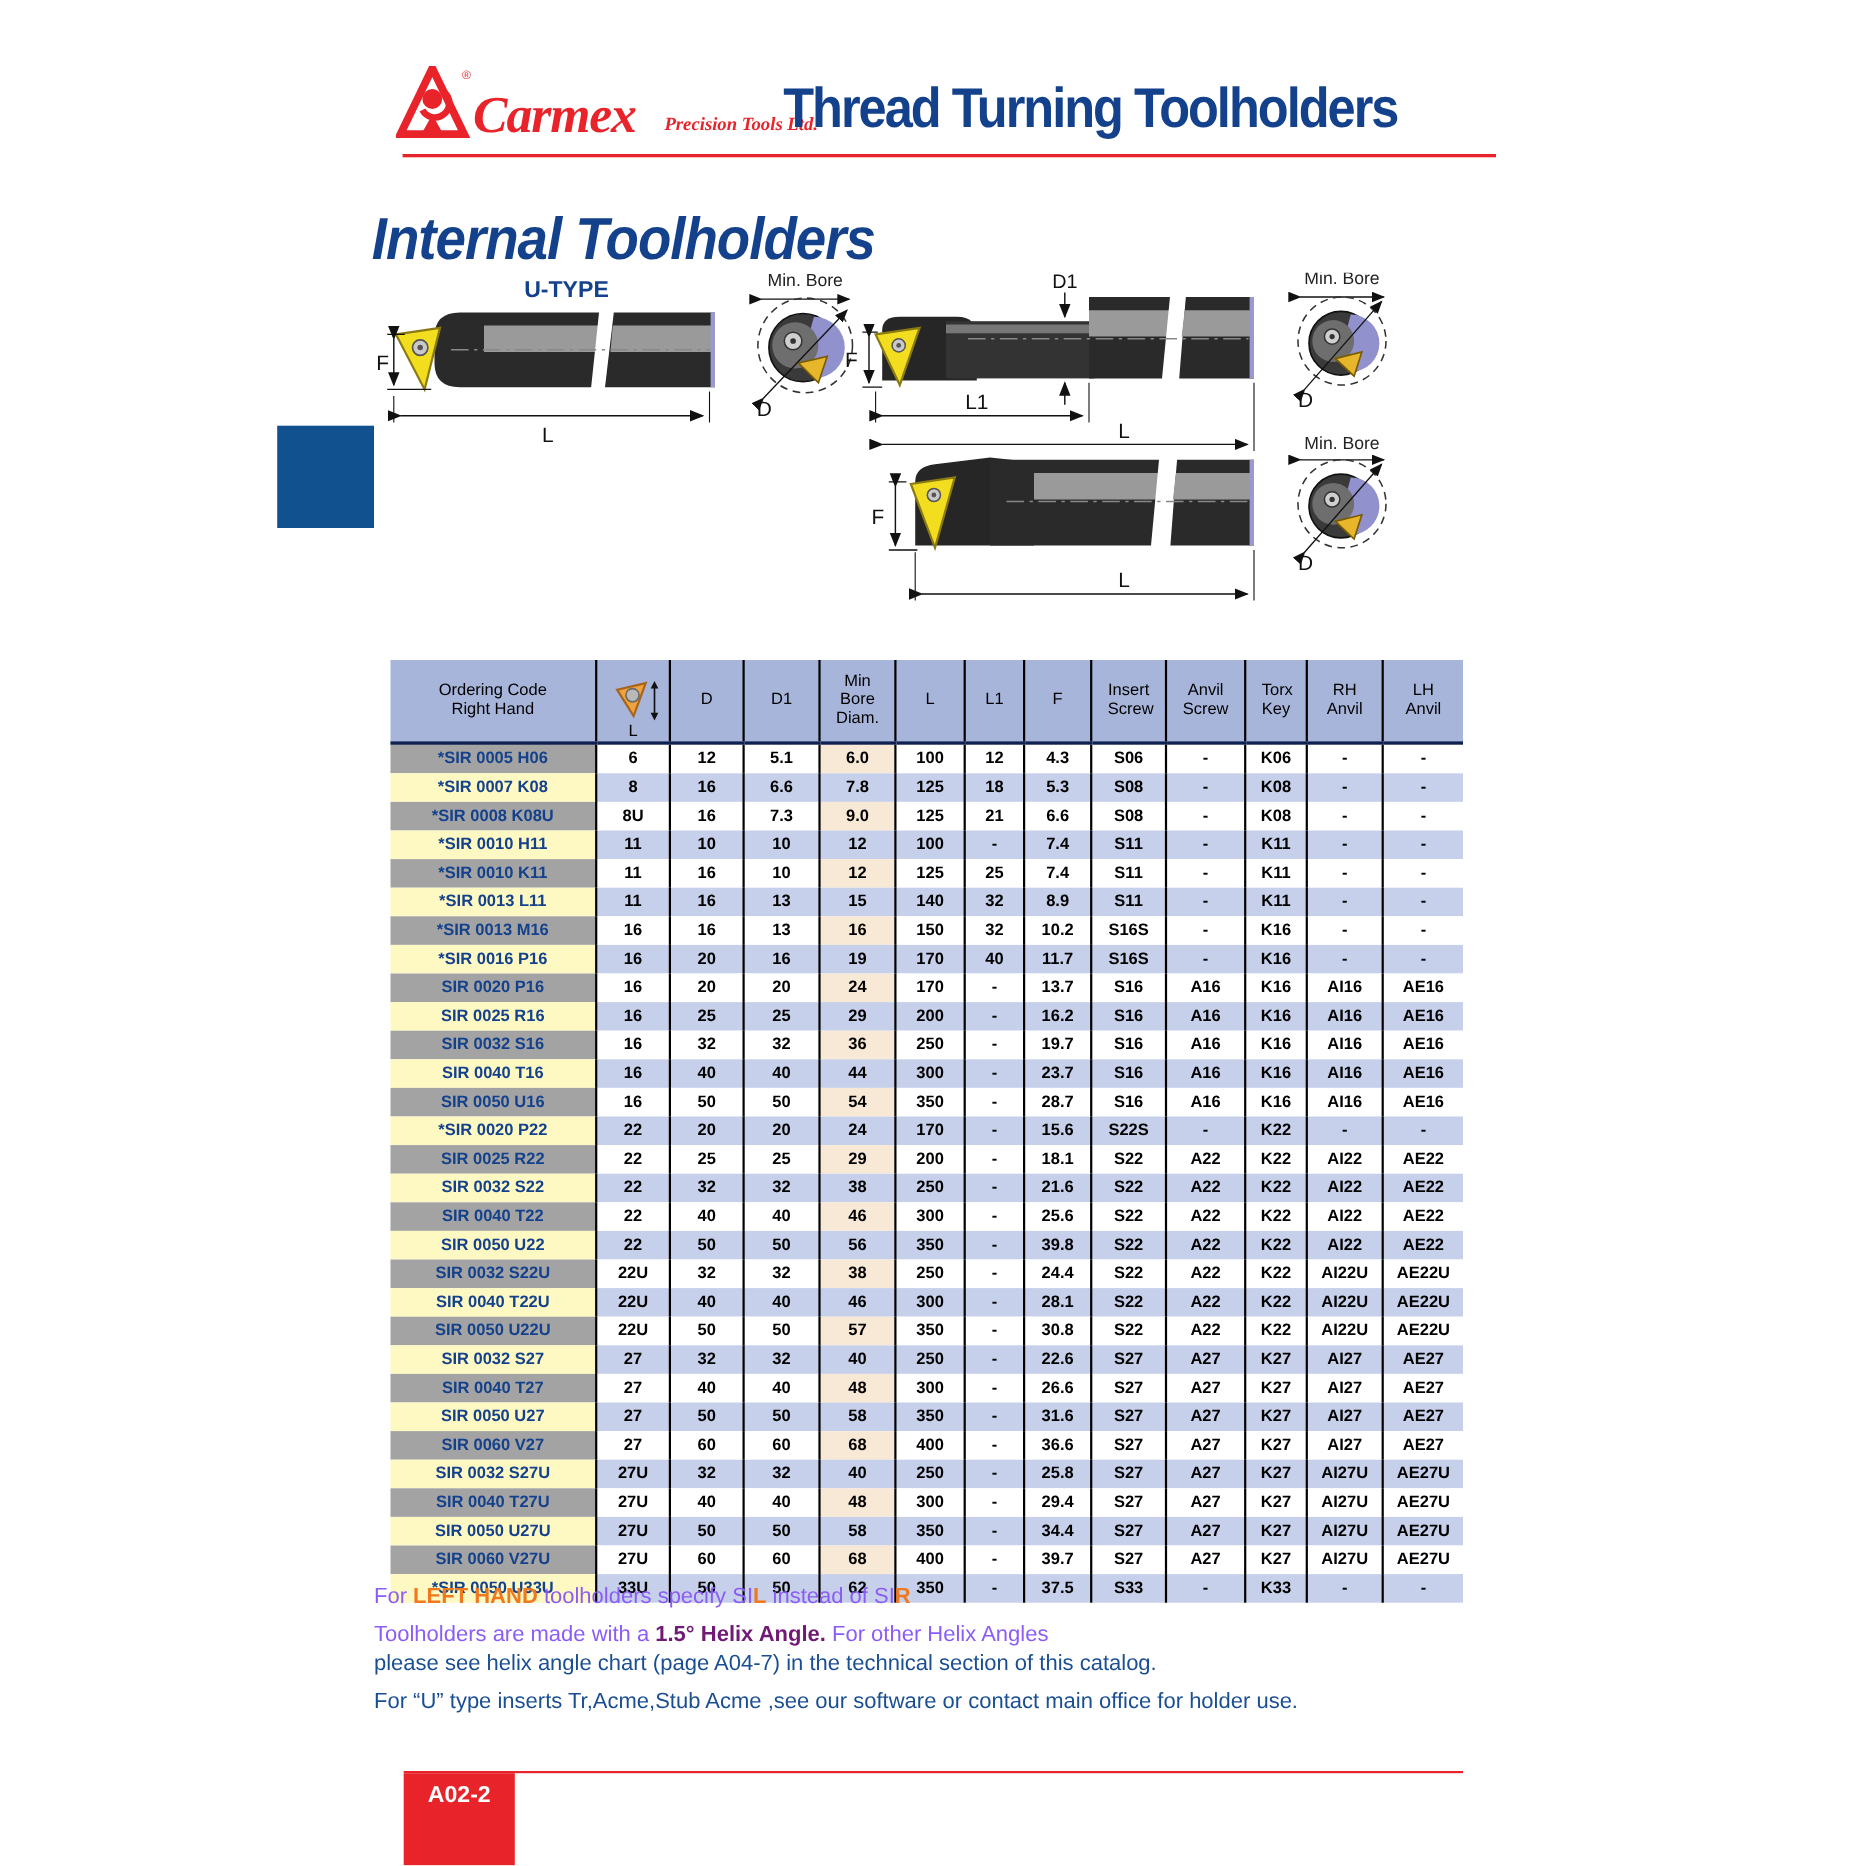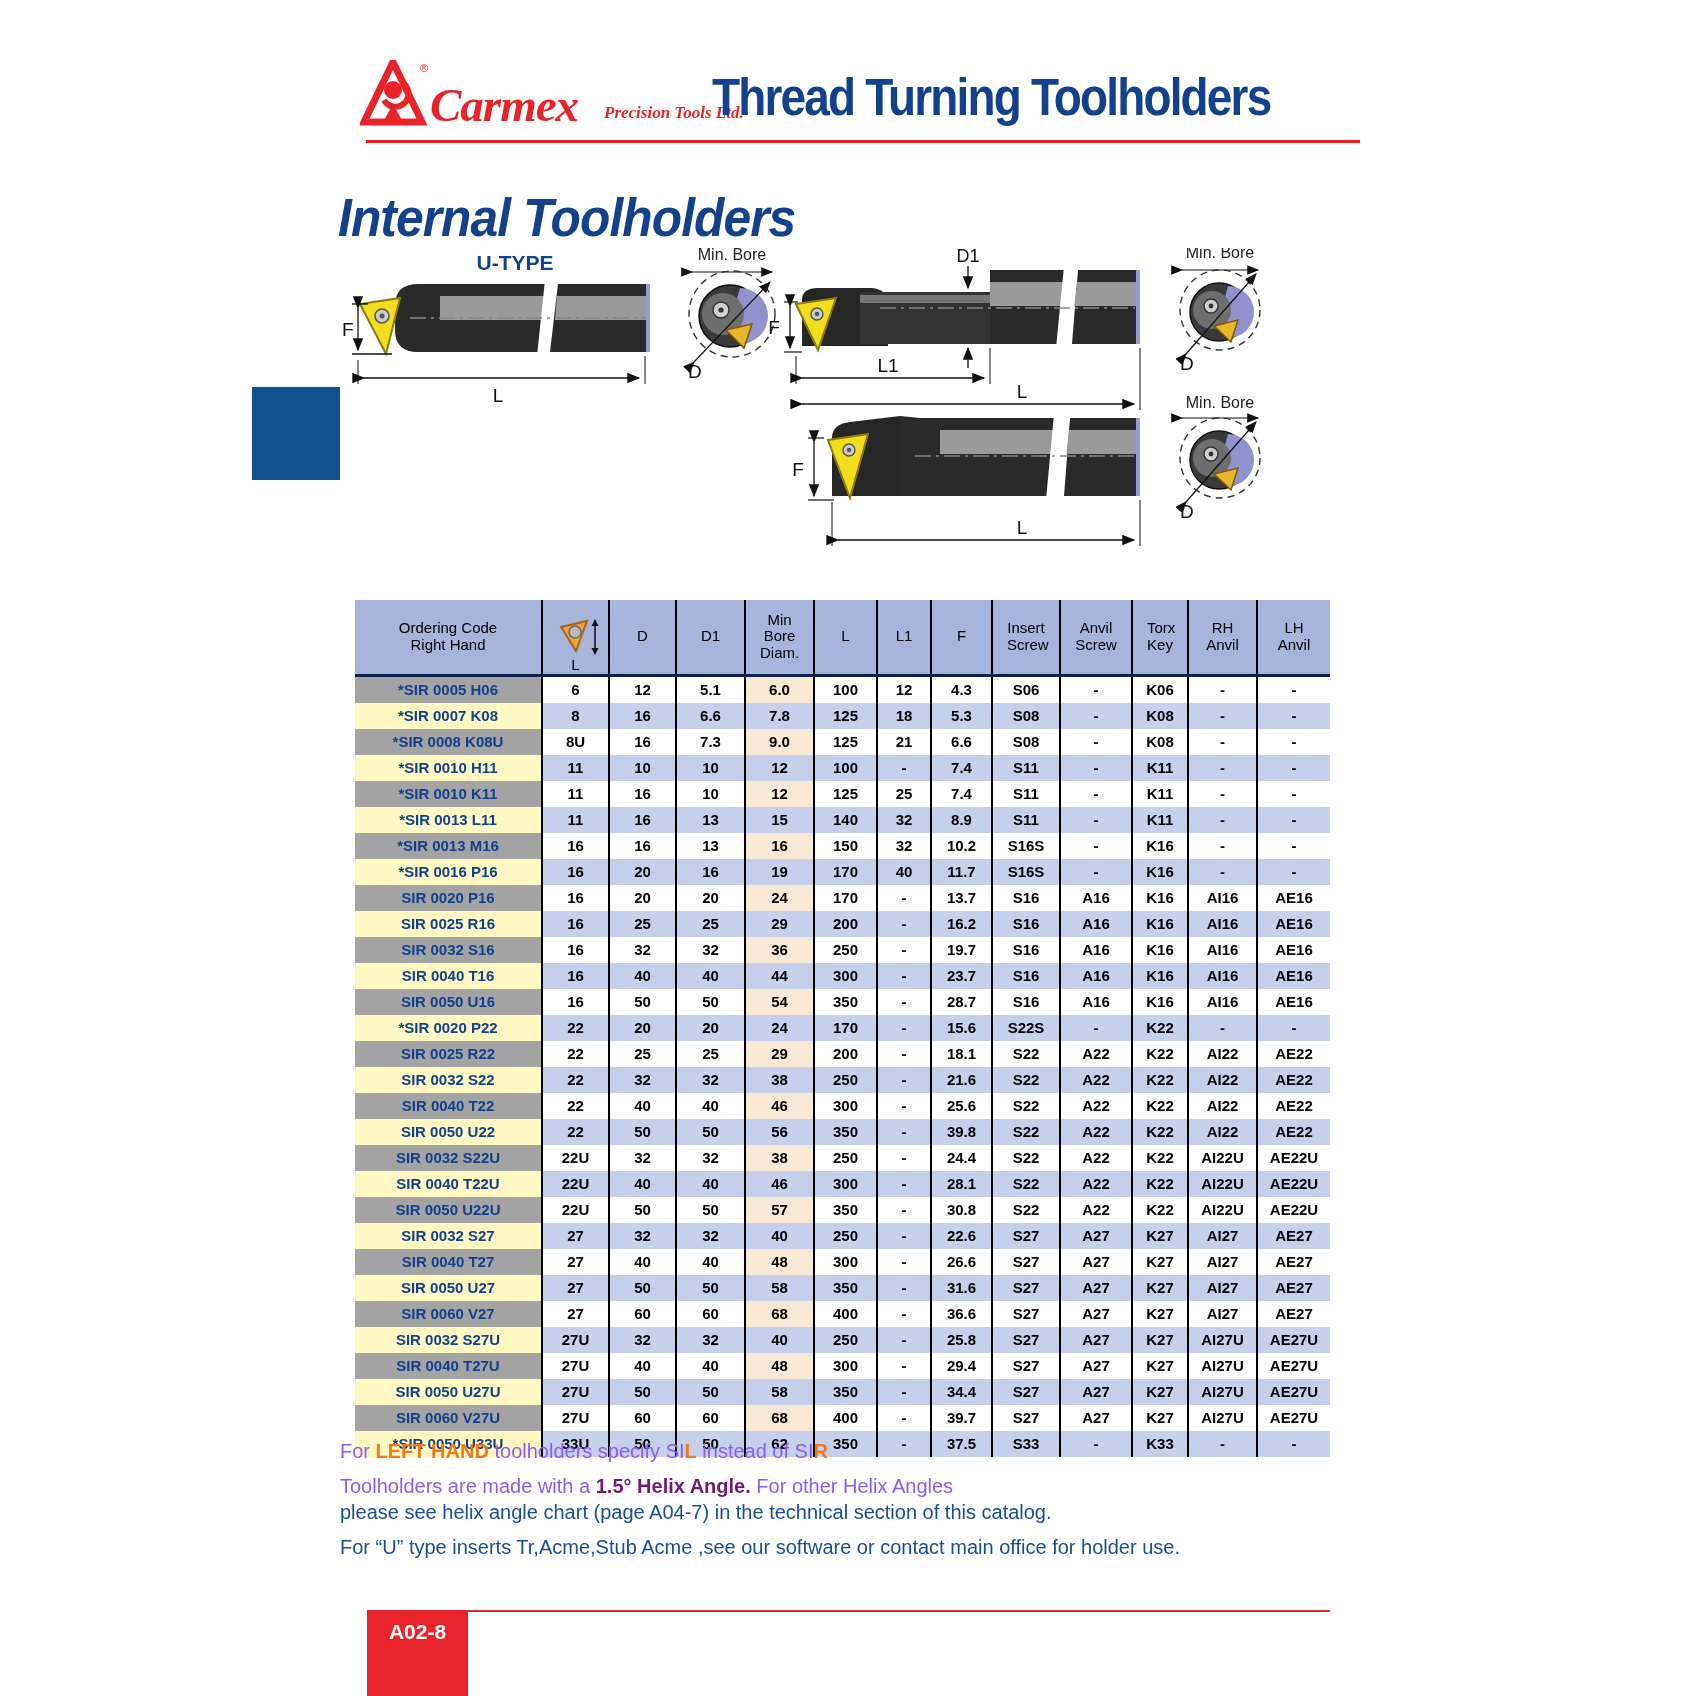--- a/index.html
+++ b/index.html
@@ -714,15 +714,15 @@
   </div>
 
   <div class="abs notes">
     <p><span class="seg-n">For </span><span class="seg-o">LEFT HAND</span><span class="seg-n"> toolholders specify SI</span><span class="seg-o">L</span><span class="seg-n"> instead of SI</span><span class="seg-o">R</span></p>
     <p class="gap-s"><span class="seg-n">Toolholders are made with a </span><span class="seg-nb">1.5° Helix Angle.</span><span class="seg-n"> For other Helix Angles</span></p>
     <p>please see helix angle chart (page A04-7) in the technical section of this catalog.</p>
     <p class="gap-s">For “U” type inserts  Tr,Acme,Stub Acme ,see our software or contact main office for holder use.</p>
   </div>
 
   <div class="abs footer-rule"></div>
-  <div class="abs page-num-box">A02-8</div>
+  <div class="abs page-num-box">A02-2</div>
 
 </div>
 
 </body></html>

